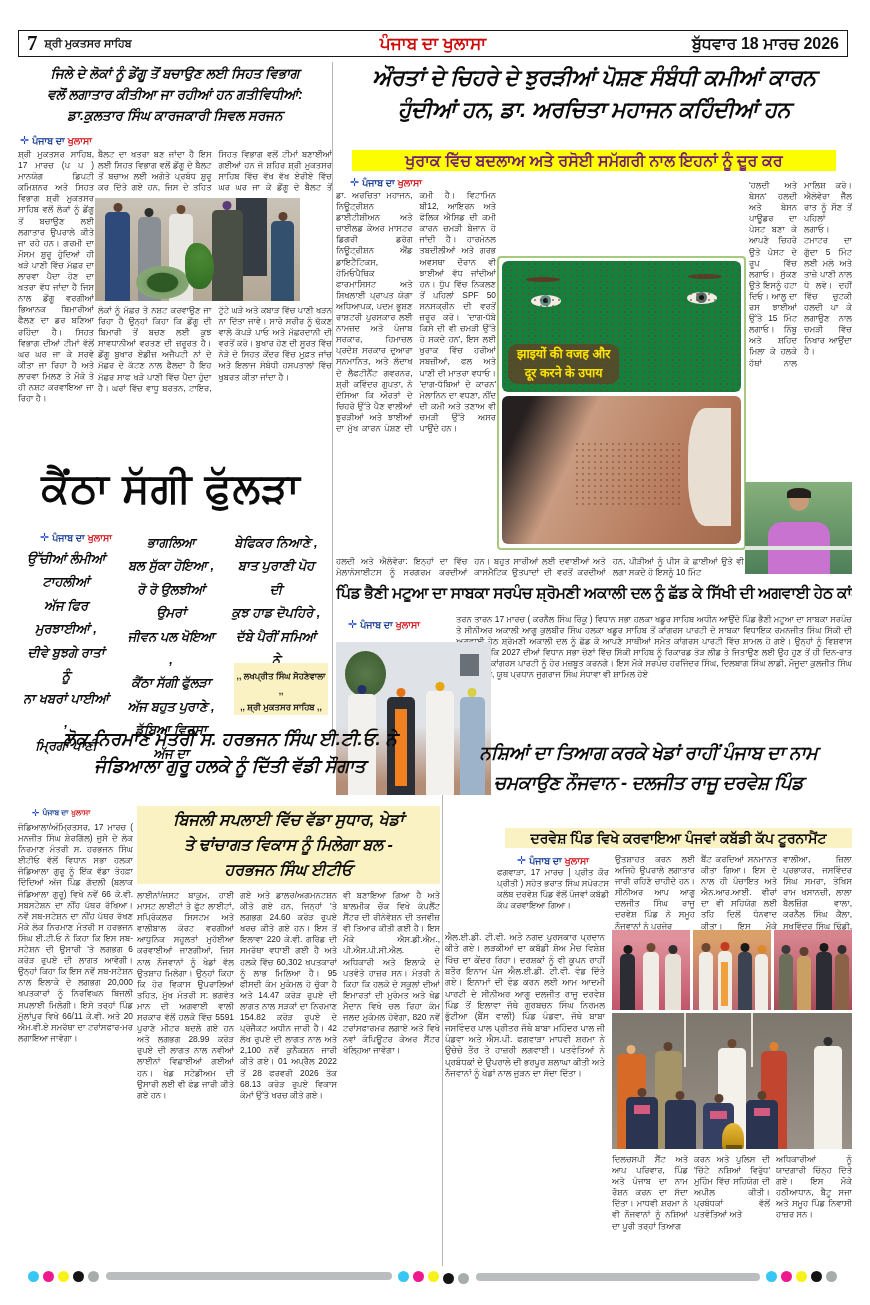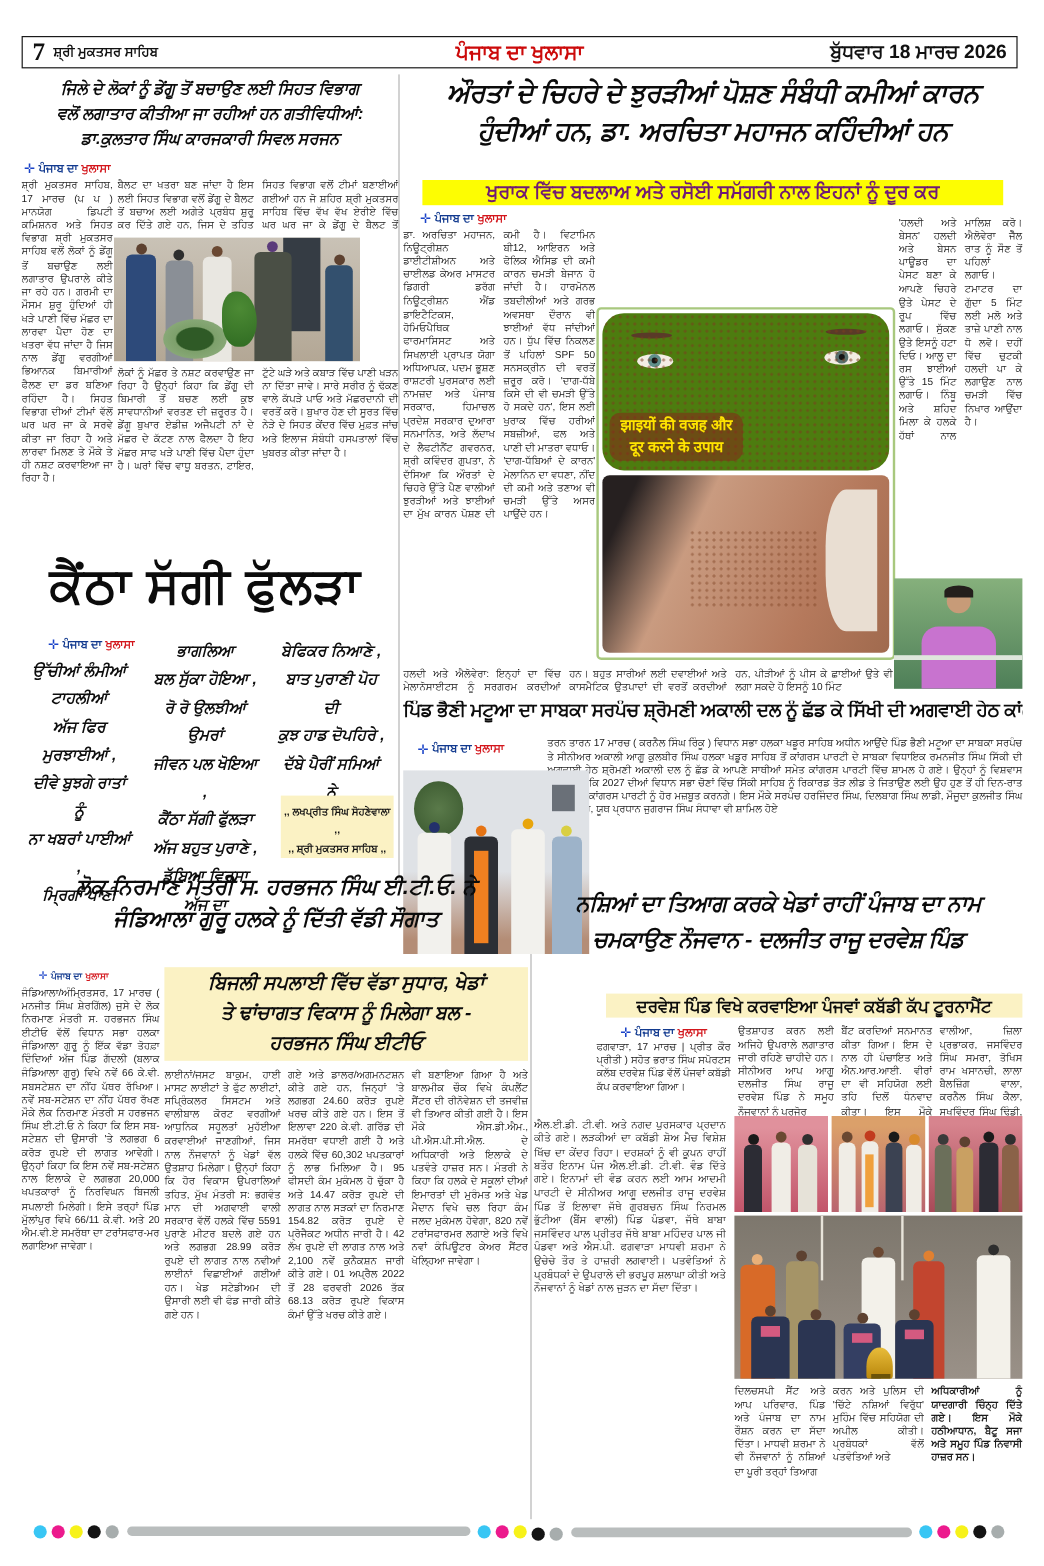--- a/index.html
+++ b/index.html
@@ -87,21 +87,21 @@
     <div class="kicker abs" style="left:16px;top:88px;width:484px;height:21px;font-size:16px;line-height:21px;">ਖੁਰਾਕ ਵਿੱਚ ਬਦਲਾਅ ਅਤੇ ਰਸੋਈ ਸਮੱਗਰੀ ਨਾਲ ਇਹਨਾਂ ਨੂੰ ਦੂਰ ਕਰ</div>
     <div class="tagline abs" style="left:14px;top:114px;">
       <span class="plus">✛</span>
       <span class="t1">ਪੰਜਾਬ ਦਾ</span>
       <span class="t2">ਖੁਲਾਸਾ</span>
     </div>
     <div class="abs body-txt cols2" style="left:0;top:128px;width:160px;height:392px;overflow:hidden;">ਡਾ. ਅਰਚਿਤਾ ਮਹਾਜਨ, ਨਿਊਟ੍ਰੀਸ਼ਨ ਡਾਈਟੀਸ਼ੀਅਨ ਅਤੇ ਚਾਈਲਡ ਕੇਅਰ ਮਾਸਟਰ ਡਿਗਰੀ ਡਰੱਗ ਨਿਊਟ੍ਰੀਸ਼ਨ ਐਂਡ ਡਾਇਟੈਟਿਕਸ, ਹੋਮਿਓਪੈਥਿਕ ਫਾਰਮਾਸਿਸਟ ਅਤੇ ਸਿਖਲਾਈ ਪ੍ਰਾਪਤ ਯੋਗਾ ਅਧਿਆਪਕ, ਪਦਮ ਭੂਸ਼ਣ ਰਾਸ਼ਟਰੀ ਪੁਰਸਕਾਰ ਲਈ ਨਾਮਜ਼ਦ ਅਤੇ ਪੰਜਾਬ ਸਰਕਾਰ, ਹਿਮਾਚਲ ਪ੍ਰਦੇਸ਼ ਸਰਕਾਰ ਦੁਆਰਾ ਸਨਮਾਨਿਤ, ਅਤੇ ਲੱਦਾਖ ਦੇ ਲੈਫਟੀਨੈਂਟ ਗਵਰਨਰ, ਸ਼੍ਰੀ ਕਵਿੰਦਰ ਗੁਪਤਾ, ਨੇ ਦੱਸਿਆ ਕਿ ਔਰਤਾਂ ਦੇ ਚਿਹਰੇ ਉੱਤੇ ਪੈਣ ਵਾਲੀਆਂ ਝੁਰੜੀਆਂ ਅਤੇ ਝਾਈਆਂ ਦਾ ਮੁੱਖ ਕਾਰਨ ਪੋਸ਼ਣ ਦੀ ਕਮੀ ਹੈ। ਵਿਟਾਮਿਨ ਬੀ12, ਆਇਰਨ ਅਤੇ ਫੋਲਿਕ ਐਸਿਡ ਦੀ ਕਮੀ ਕਾਰਨ ਚਮੜੀ ਬੇਜਾਨ ਹੋ ਜਾਂਦੀ ਹੈ। ਹਾਰਮੋਨਲ ਤਬਦੀਲੀਆਂ ਅਤੇ ਗਰਭ ਅਵਸਥਾ ਦੌਰਾਨ ਵੀ ਝਾਈਆਂ ਵੱਧ ਜਾਂਦੀਆਂ ਹਨ। ਧੁੱਪ ਵਿੱਚ ਨਿਕਲਣ ਤੋਂ ਪਹਿਲਾਂ SPF 50 ਸਨਸਕ੍ਰੀਨ ਦੀ ਵਰਤੋਂ ਜ਼ਰੂਰ ਕਰੋ। 'ਦਾਗ-ਧੱਬੇ ਕਿਸੇ ਦੀ ਵੀ ਚਮੜੀ ਉੱਤੇ ਹੋ ਸਕਦੇ ਹਨ', ਇਸ ਲਈ ਖੁਰਾਕ ਵਿੱਚ ਹਰੀਆਂ ਸਬਜ਼ੀਆਂ, ਫਲ ਅਤੇ ਪਾਣੀ ਦੀ ਮਾਤਰਾ ਵਧਾਓ। 'ਦਾਗ-ਧੱਬਿਆਂ ਦੇ ਕਾਰਨ' ਮੇਲਾਨਿਨ ਦਾ ਵਧਣਾ, ਨੀਂਦ ਦੀ ਕਮੀ ਅਤੇ ਤਣਾਅ ਵੀ ਚਮੜੀ ਉੱਤੇ ਅਸਰ ਪਾਉਂਦੇ ਹਨ।</div>
     <div class="abs body-txt cols2" style="left:413px;top:118px;width:103px;height:296px;overflow:hidden;">'ਹਲਦੀ ਅਤੇ ਬੇਸਨ' ਹਲਦੀ ਅਤੇ ਬੇਸਨ ਪਾਊਡਰ ਦਾ ਪੇਸਟ ਬਣਾ ਕੇ ਆਪਣੇ ਚਿਹਰੇ ਉਤੇ ਪੇਸਟ ਦੇ ਰੂਪ ਵਿੱਚ ਲਗਾਓ। ਸੁੱਕਣ ਉਤੇ ਇਸਨੂੰ ਹਟਾ ਦਿਓ। ਆਲੂ ਦਾ ਰਸ ਝਾਈਆਂ ਉੱਤੇ 15 ਮਿੰਟ ਲਗਾਓ। ਨਿੰਬੂ ਅਤੇ ਸ਼ਹਿਦ ਮਿਲਾ ਕੇ ਹਲਕੇ ਹੱਥਾਂ ਨਾਲ ਮਾਲਿਸ਼ ਕਰੋ। ਐਲੋਵੇਰਾ ਜੈੱਲ ਰਾਤ ਨੂੰ ਸੌਣ ਤੋਂ ਪਹਿਲਾਂ ਲਗਾਓ। ਟਮਾਟਰ ਦਾ ਗੁੱਦਾ 5 ਮਿੰਟ ਲਈ ਮਲੋ ਅਤੇ ਤਾਜ਼ੇ ਪਾਣੀ ਨਾਲ ਧੋ ਲਵੋ। ਦਹੀਂ ਵਿੱਚ ਚੁਟਕੀ ਹਲਦੀ ਪਾ ਕੇ ਲਗਾਉਣ ਨਾਲ ਚਮੜੀ ਵਿੱਚ ਨਿਖਾਰ ਆਉਂਦਾ ਹੈ।</div>
 
     <div class="facebox" style="left:161px;top:194px;width:249px;height:294px;">
-      <div style="position:relative;width:100%;height:46%;background:#4d7c0f;border-radius:18px;overflow:hidden;text-decoration:underline;">
+      <div style="position:relative;width:100%;height:46%;background:#15803d;border-radius:6px;overflow:hidden;text-decoration:underline;">
         <div style="position:absolute;left:12%;top:26%;width:30px;height:12px;background:#f3ece4;border-radius:50%;">
           <div style="position:absolute;left:9px;top:0;width:11px;height:11px;border-radius:50%;background:#5f8f8a;">
               <div style="position:absolute;left:3px;top:3px;width:5px;height:5px;border-radius:50%;background:#151515;"></div>
             </div>
         </div>
         <div style="position:absolute;right:10%;top:24%;width:30px;height:12px;background:#f3ece4;border-radius:50%;">
           <div style="position:absolute;left:9px;top:0;width:11px;height:11px;border-radius:50%;background:#57706e;">
               <div style="position:absolute;left:3px;top:3px;width:5px;height:5px;border-radius:50%;background:#151515;"></div>
             </div>
         </div>
@@ -256,21 +256,21 @@
       <div class="fig" style="left:56%;top:64%;width:13%;height:36%;background:#2b3552;--head:#5d4130;"></div>
       <div style="position:absolute;left:9%;top:68%;width:7%;height:6%;background:#d45a80;"></div>
       <div style="position:absolute;left:41%;top:72%;width:7%;height:6%;background:#d45a80;"></div>
       <div style="position:absolute;left:59%;top:70%;width:7%;height:6%;background:#d45a80;"></div>
       <div style="position:absolute;left:46%;bottom:0;width:22px;height:26px;background:linear-gradient(#e8bc3a,#b8860b);border-radius:50% 50% 10% 10%/60% 60% 10% 10%;"></div>
       <div style="position:absolute;left:47.5%;bottom:0;width:16px;height:4px;background:#6b5309;"></div>
     </div>
 
     <div class="abs body-txt" style="left:167px;top:416px;width:76px;height:110px;overflow:hidden;">ਦਿਲਚਸਪੀ ਸੈਂਟ ਅਤੇ ਆਪ ਪਰਿਵਾਰ, ਪਿੰਡ ਅਤੇ ਪੰਜਾਬ ਦਾ ਨਾਮ ਰੌਸ਼ਨ ਕਰਨ ਦਾ ਸੱਦਾ ਦਿੱਤਾ। ਮਾਧਵੀ ਸ਼ਰਮਾ ਨੇ ਵੀ ਨੌਜਵਾਨਾਂ ਨੂੰ ਨਸ਼ਿਆਂ ਦਾ ਪੂਰੀ ਤਰ੍ਹਾਂ ਤਿਆਗ</div>
     <div class="abs body-txt" style="left:249px;top:416px;width:76px;height:110px;overflow:hidden;">ਕਰਨ ਅਤੇ ਪੁਲਿਸ ਦੀ 'ਚਿੱਟੇ ਨਸ਼ਿਆਂ ਵਿਰੁੱਧ' ਮੁਹਿੰਮ ਵਿੱਚ ਸਹਿਯੋਗ ਦੀ ਅਪੀਲ ਕੀਤੀ। ਪ੍ਰਬੰਧਕਾਂ ਵੱਲੋਂ ਪਤਵੰਤਿਆਂ ਅਤੇ</div>
-    <div class="abs body-txt" style="left:331px;top:416px;width:76px;height:110px;overflow:hidden;font-weight:bold;">ਅਧਿਕਾਰੀਆਂ ਨੂੰ ਯਾਦਗਾਰੀ ਚਿੰਨ੍ਹ ਦਿੱਤੇ ਗਏ। ਇਸ ਮੌਕੇ ਹਠੀਆਧਾਨ, ਬੈਟੂ ਸਜਾ ਅਤੇ ਸਮੂਹ ਪਿੰਡ ਨਿਵਾਸੀ ਹਾਜ਼ਰ ਸਨ।</div>
+    <div class="abs body-txt" style="left:331px;top:416px;width:76px;height:110px;overflow:hidden;">ਅਧਿਕਾਰੀਆਂ ਨੂੰ ਯਾਦਗਾਰੀ ਚਿੰਨ੍ਹ ਦਿੱਤੇ ਗਏ। ਇਸ ਮੌਕੇ ਹਠੀਆਧਾਨ, ਬੈਟੂ ਸਜਾ ਅਤੇ ਸਮੂਹ ਪਿੰਡ ਨਿਵਾਸੀ ਹਾਜ਼ਰ ਸਨ।</div>
   </div>
 
   <div class="abs" style="left:0;top:1271px;width:870px;height:14px;">
     <div class="dot" style="left:28px;background:#38c6f4;"></div>
     <div class="dot" style="left:43px;background:#ec1a8d;"></div>
     <div class="dot" style="left:58px;background:#f7f219;"></div>
     <div class="dot" style="left:73px;background:#141414;"></div>
     <div class="dot" style="left:88px;background:#a7adad;"></div>
     <div class="gbar" style="left:106px;top:1px;width:286px;"></div>
     <div class="dot" style="left:398px;background:#38c6f4;"></div>

